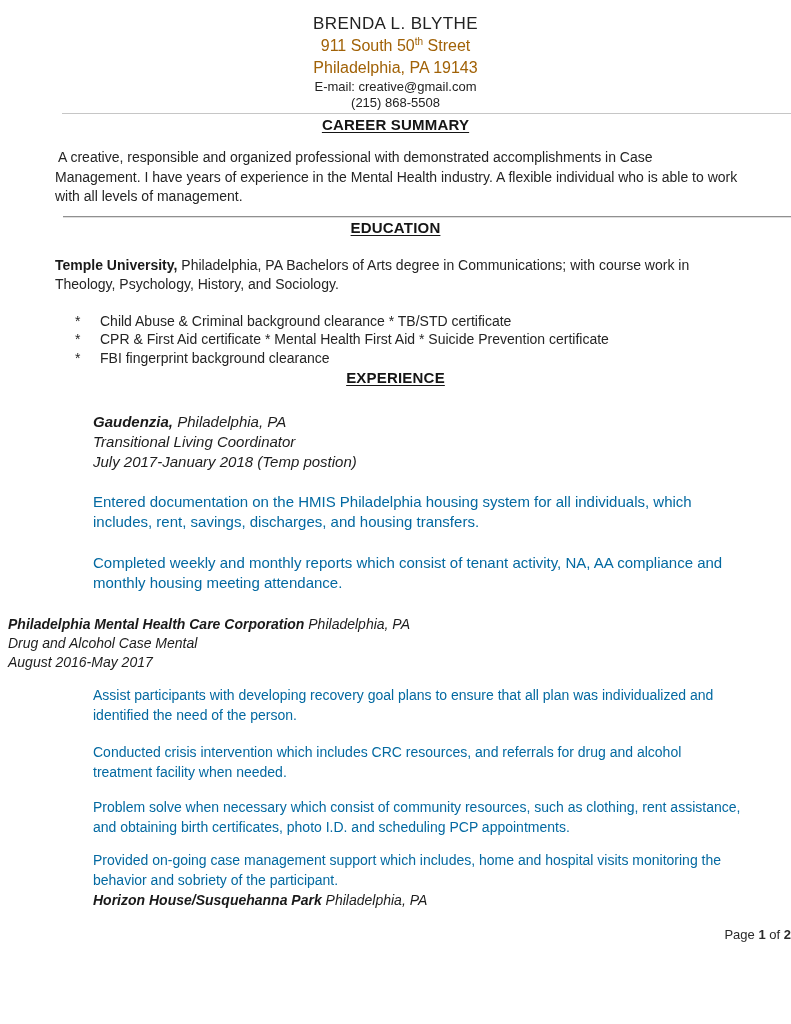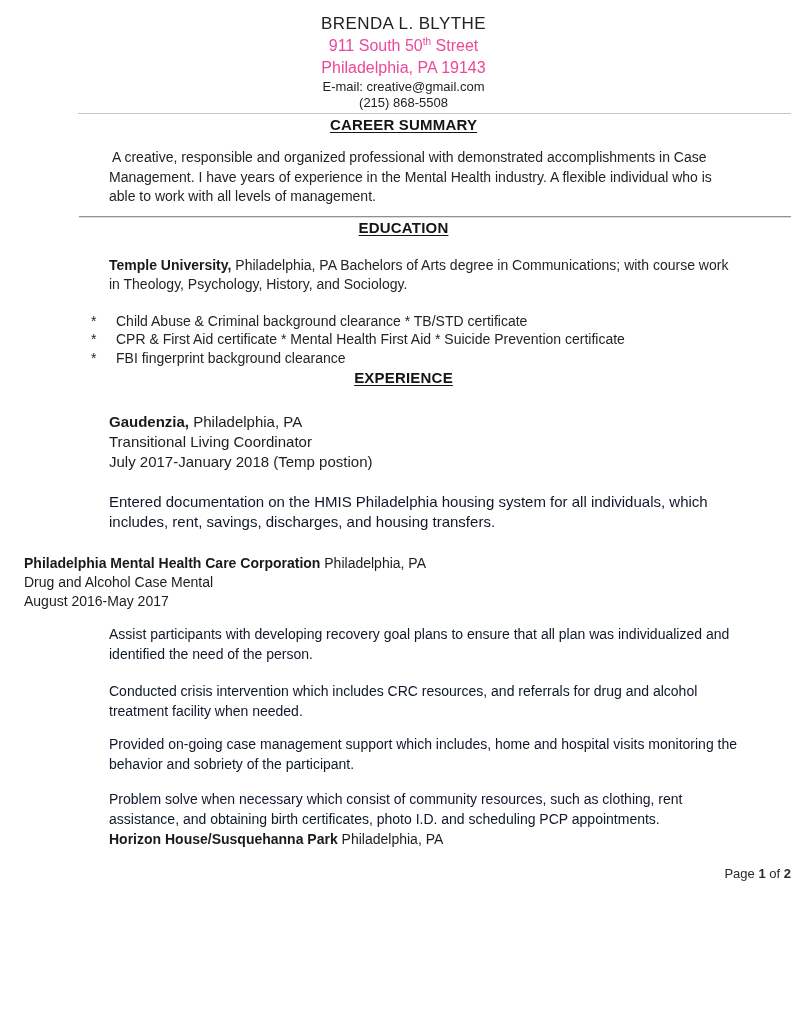--- a/index.html
+++ b/index.html
@@ -10,33 +10,32 @@
   .page {
     position: relative;
     width: 791px;
     height: 1012px;
     background: #ffffff;
     font-family: "Liberation Sans", "DejaVu Sans", sans-serif;
     color: #1d1d1d;
     overflow: hidden;
     box-sizing: border-box;
     padding-top: 12px;
-    padding-left: 16px;
   }
   .doc-header { text-align: center; }
   .name {
     font-size: 17px;
     line-height: 23px;
     letter-spacing: 0.4px;
     color: #222;
   }
   .addr {
     font-size: 16px;
     line-height: 22px;
-    color: #ec4899;
+    color: #a16207;
   }
   .addr sup { font-size: 10px; line-height: 0; }
   .contact {
     font-size: 13px;
     line-height: 16px;
     color: #222;
   }
   .rule {
     border: 0;
     border-top: 1px solid #c6c6c6;
@@ -54,39 +53,39 @@
     color: #151515;
     text-decoration: underline;
     text-underline-offset: 2px;
     margin: 2px 0 0 0;
     line-height: 18px;
     letter-spacing: 0.2px;
   }
   .body {
     font-size: 14px;
     line-height: 19.5px;
-    margin: 0 50px 0 93px;
+    margin: 0 50px 0 55px;
     color: #242424;
   }
   .summary { margin-top: 14px; margin-bottom: 9px; text-indent: 3px; }
   .edu { margin-top: 19px; }
   .bullets {
     list-style: none;
     margin: 17px 50px 0 75px;
     padding: 0;
     font-size: 14px;
     line-height: 18.5px;
     color: #242424;
   }
   .bullets .marker { display: inline-block; width: 25px; }
   .job-head { margin: 25px 50px 0 93px; }
-  .job-head .line { display: block; }
+  .job-head .line { display: block; font-style: italic; }
   .lg { font-size: 15px; line-height: 20px; }
   .sm { font-size: 14px; line-height: 19px; }
-  .job-para { margin-right: 50px; margin-left: 93px; margin-bottom: 0; color: #0f172a; }
+  .job-para { margin-right: 50px; margin-left: 93px; margin-bottom: 0; color: #0369a1; }
   .p-lg { font-size: 15px; line-height: 20px; }
   .p-sm { font-size: 14px; line-height: 19.5px; }
   .mt20 { margin-top: 20px; }
   .mt21 { margin-top: 21px; }
   .mt22 { margin-top: 22px; margin-left: 8px; }
   .mt17 { }
   .mt18 { margin-top: 18px; }
   .mt16 { margin-top: 16px; }
   .mt19 { margin-top: 19px; }
   .employer { font-weight: bold; color: #1a1a1a; }
@@ -130,30 +129,31 @@
   </ul>
 
   <h2 class="section-title">EXPERIENCE</h2>
 
   <div class="job-head lg">
     <span class="line"><span class="employer">Gaudenzia,</span><span> Philadelphia, PA</span></span>
     <span class="line">Transitional Living Coordinator</span>
     <span class="line">July 2017-January 2018 (Temp postion)</span>
   </div>
   <p class="job-para p-lg mt20">Entered documentation on the HMIS Philadelphia housing system for all individuals, which includes, rent, savings, discharges, and housing transfers.</p>
+  <p class="job-para p-lg mt21">Completed weekly and monthly reports which consist of tenant activity, NA, AA compliance and monthly housing meeting attendance.</p>
 
   <div class="job-head sm mt22" style="margin-top:22px;">
     <span class="line"><span class="employer">Philadelphia Mental Health Care Corporation</span><span> Philadelphia, PA</span></span>
     <span class="line">Drug and Alcohol Case Mental</span>
     <span class="line">August 2016-May 2017</span>
   </div>
   <p class="job-para p-sm mt17">Assist participants with developing recovery goal plans to ensure that all plan was individualized and identified the need of the person.</p>
   <p class="job-para p-sm mt18">Conducted crisis intervention which includes CRC resources, and referrals for drug and alcohol treatment facility when needed.</p>
+  <p class="job-para p-sm mt16">Problem solve when necessary which consist of community resources, such as clothing, rent assistance, and obtaining birth certificates, photo I.D. and scheduling PCP appointments.</p>
   <p class="job-para p-sm mt17">Provided on-going case management support which includes, home and hospital visits monitoring the behavior and sobriety of the participant.</p>
-  <p class="job-para p-sm mt16">Problem solve when necessary which consist of community resources, such as clothing, rent assistance, and obtaining birth certificates, photo I.D. and scheduling PCP appointments.</p>
 
   <div class="job-head sm mt19" style="margin-top:1px;">
     <span class="line"><span class="employer">Horizon House/Susquehanna Park</span><span> Philadelphia, PA</span></span>
   </div>
 
   <div class="doc-footer">
     <span>Page</span>
     <b>1</b>
     <span>of</span>
     <b>2</b>

